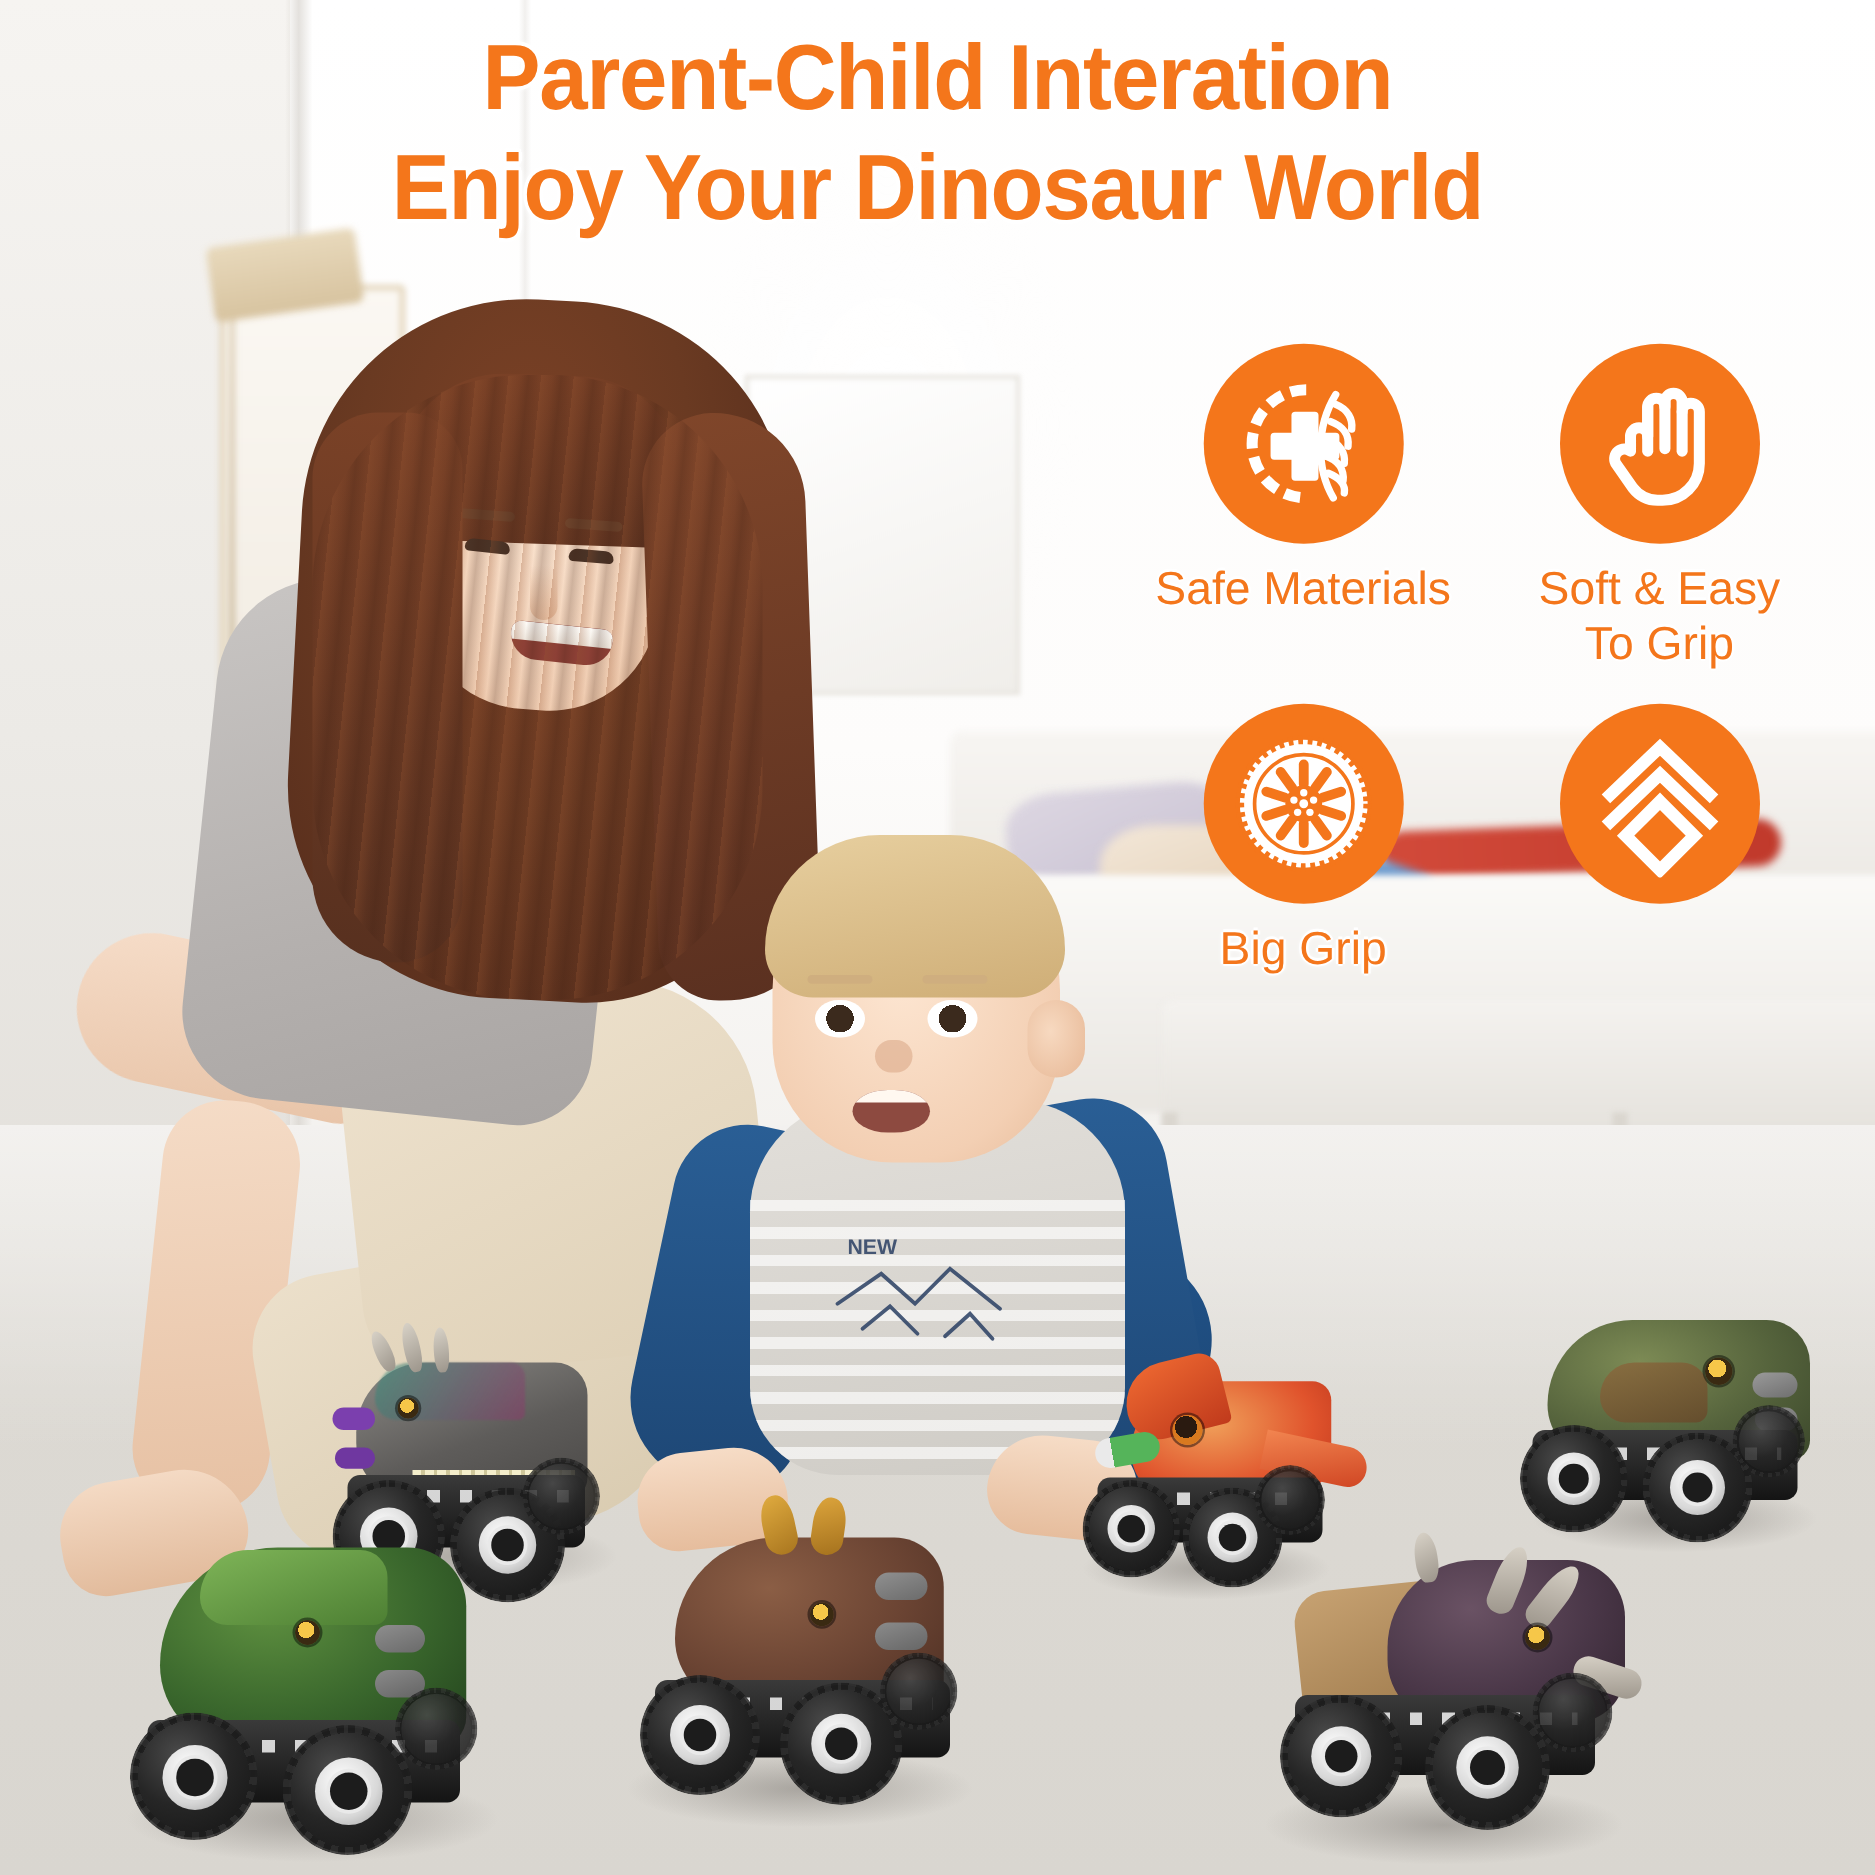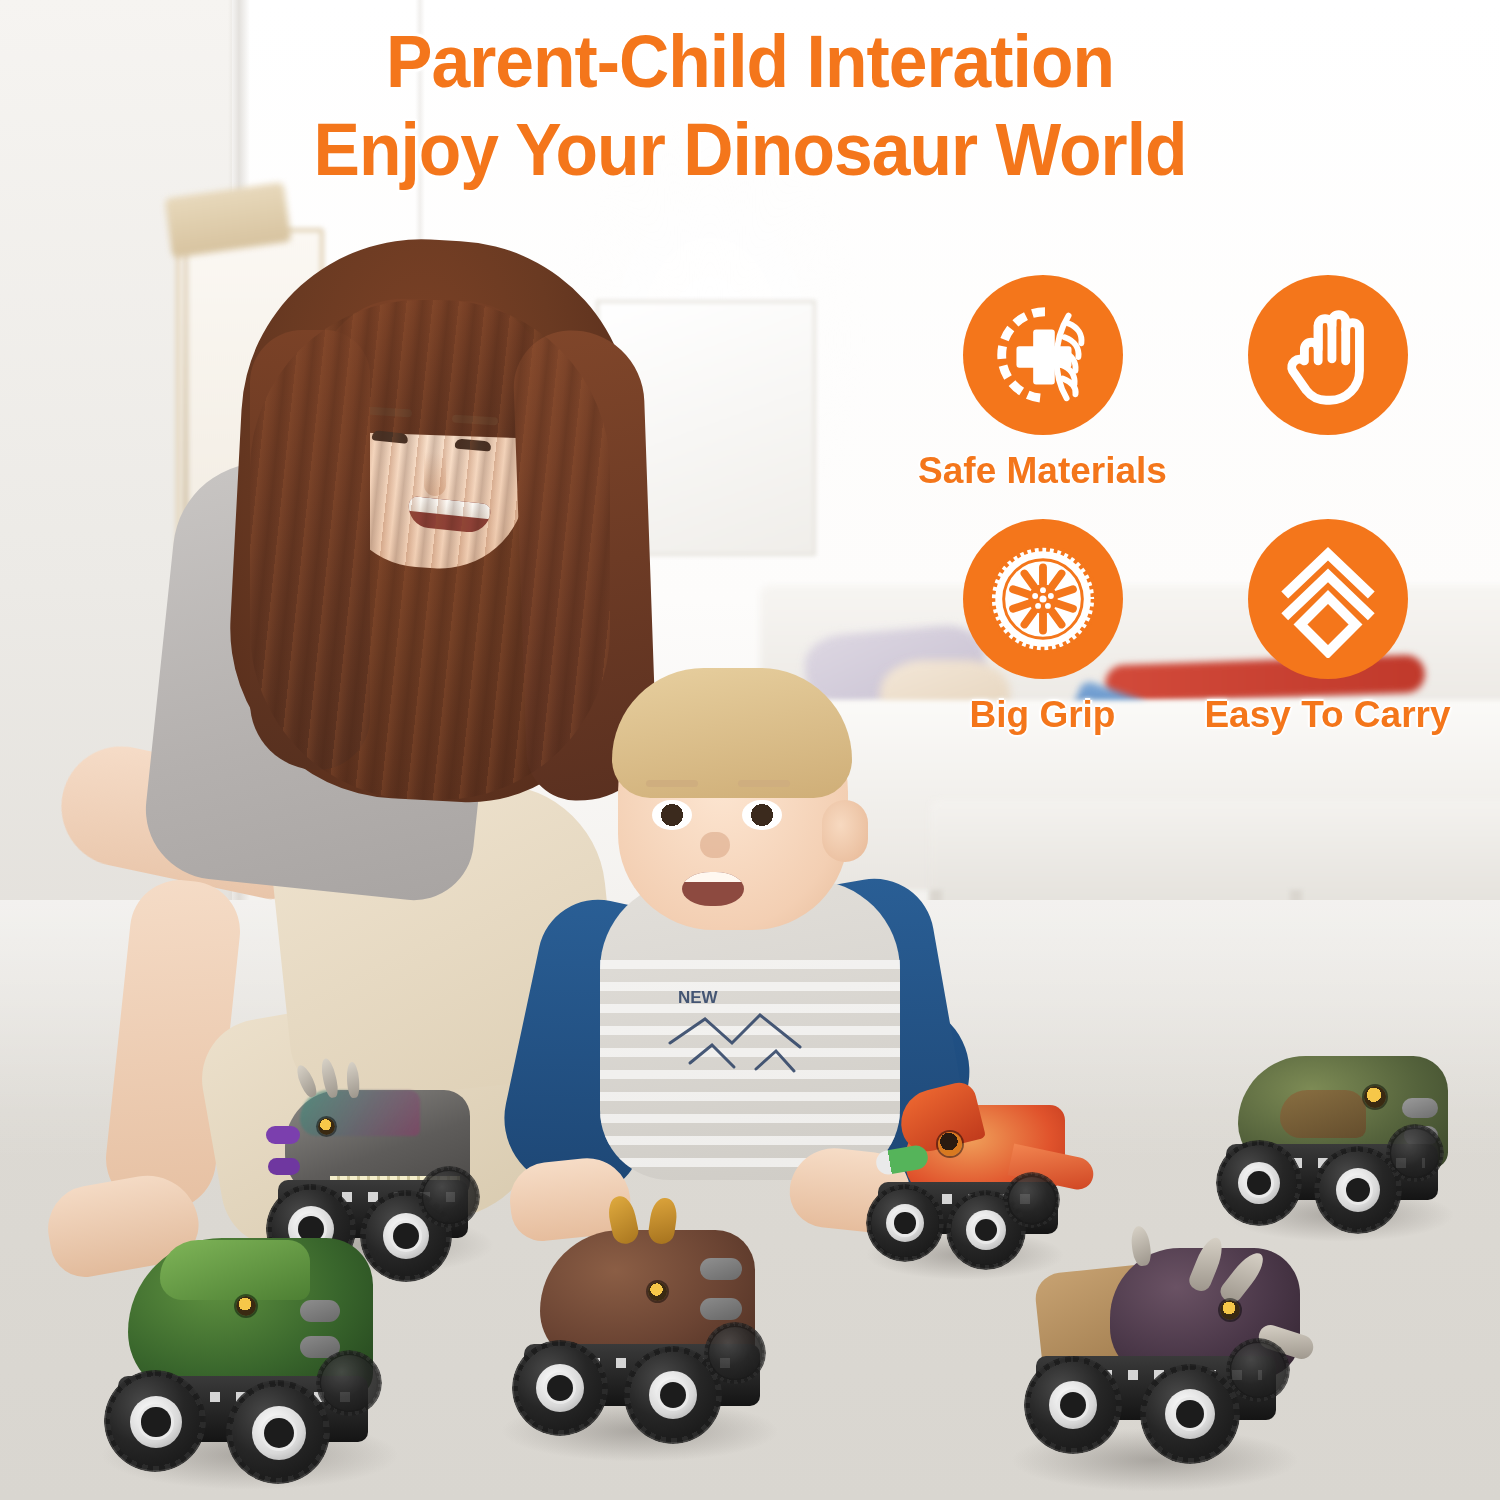--- a/index.html
+++ b/index.html
@@ -392,21 +392,21 @@
     display: flex; flex-direction: column; align-items: center;
   }
   .badge {
     width: 160px; height: 160px; border-radius: 50%;
     background: #f4761b;
     display: flex; align-items: center; justify-content: center;
   }
   .badge svg { width: 118px; height: 118px; display:block; }
   .feature-label {
     margin-top: 14px;
-    font-weight: 700;
+    font-weight: 400;
     font-size: 37px;
     line-height: 44px;
     color: #f4761b;
     text-align: center;
     white-space: pre-line;
     text-shadow: 0 0 4px #fff, 0 0 6px #fff, 2px 0 0 #fff, -2px 0 0 #fff, 0 2px 0 #fff, 0 -2px 0 #fff;
   }
 </style>
 </head>
 <body>
@@ -667,20 +667,22 @@
         <svg viewBox="0 0 120 120" aria-hidden="true">
           <g fill="none" stroke="#ffffff" stroke-width="9" stroke-linecap="round" stroke-linejoin="round">
             <path d="M36 62 L36 54 a7 7 0 0 1 14 0 L50 30 a7 7 0 0 1 14 0 L64 26 a7 7 0 0 1 14 0 L78 34 a7 7 0 0 1 14 0
                      L92 76 a30 30 0 0 1 -30 30 h-4 a26 26 0 0 1 -20 -10 L24 76 a8 8 0 0 1 12 -10 Z"></path>
             <path d="M50 30 L50 66"></path>
             <path d="M64 26 L64 64"></path>
             <path d="M78 34 L78 66"></path>
           </g>
         </svg>
       </div>
+      <div class="feature-label">Soft &amp; Easy
+To Grip</div>
     </div>
 
     <div class="feature">
       <div class="badge">
         <svg viewBox="0 0 120 120" aria-hidden="true">
           <circle cx="60" cy="60" r="52" fill="#ffffff"></circle>
           <circle cx="60" cy="60" r="52" fill="none" stroke="#f4761b" stroke-width="7" stroke-dasharray="4 4"></circle>
           <circle cx="60" cy="60" r="40" fill="none" stroke="#f4761b" stroke-width="3"></circle>
           <g fill="#f4761b">
             <g>
@@ -713,18 +715,17 @@
     <div class="feature">
       <div class="badge">
         <svg viewBox="0 0 120 120" aria-hidden="true">
           <g fill="none" stroke="#ffffff" stroke-width="10" stroke-linejoin="miter">
             <path d="M16 56 L60 14 L104 56"></path>
             <path d="M16 78 L60 36 L104 78"></path>
             <path d="M60 58 L88 86 L60 114 L32 86 Z"></path>
           </g>
         </svg>
       </div>
-      <div class="feature-label">Easy To Carry</div>
     </div>
 
   </div>
 
 </div>
 
 </body></html>

